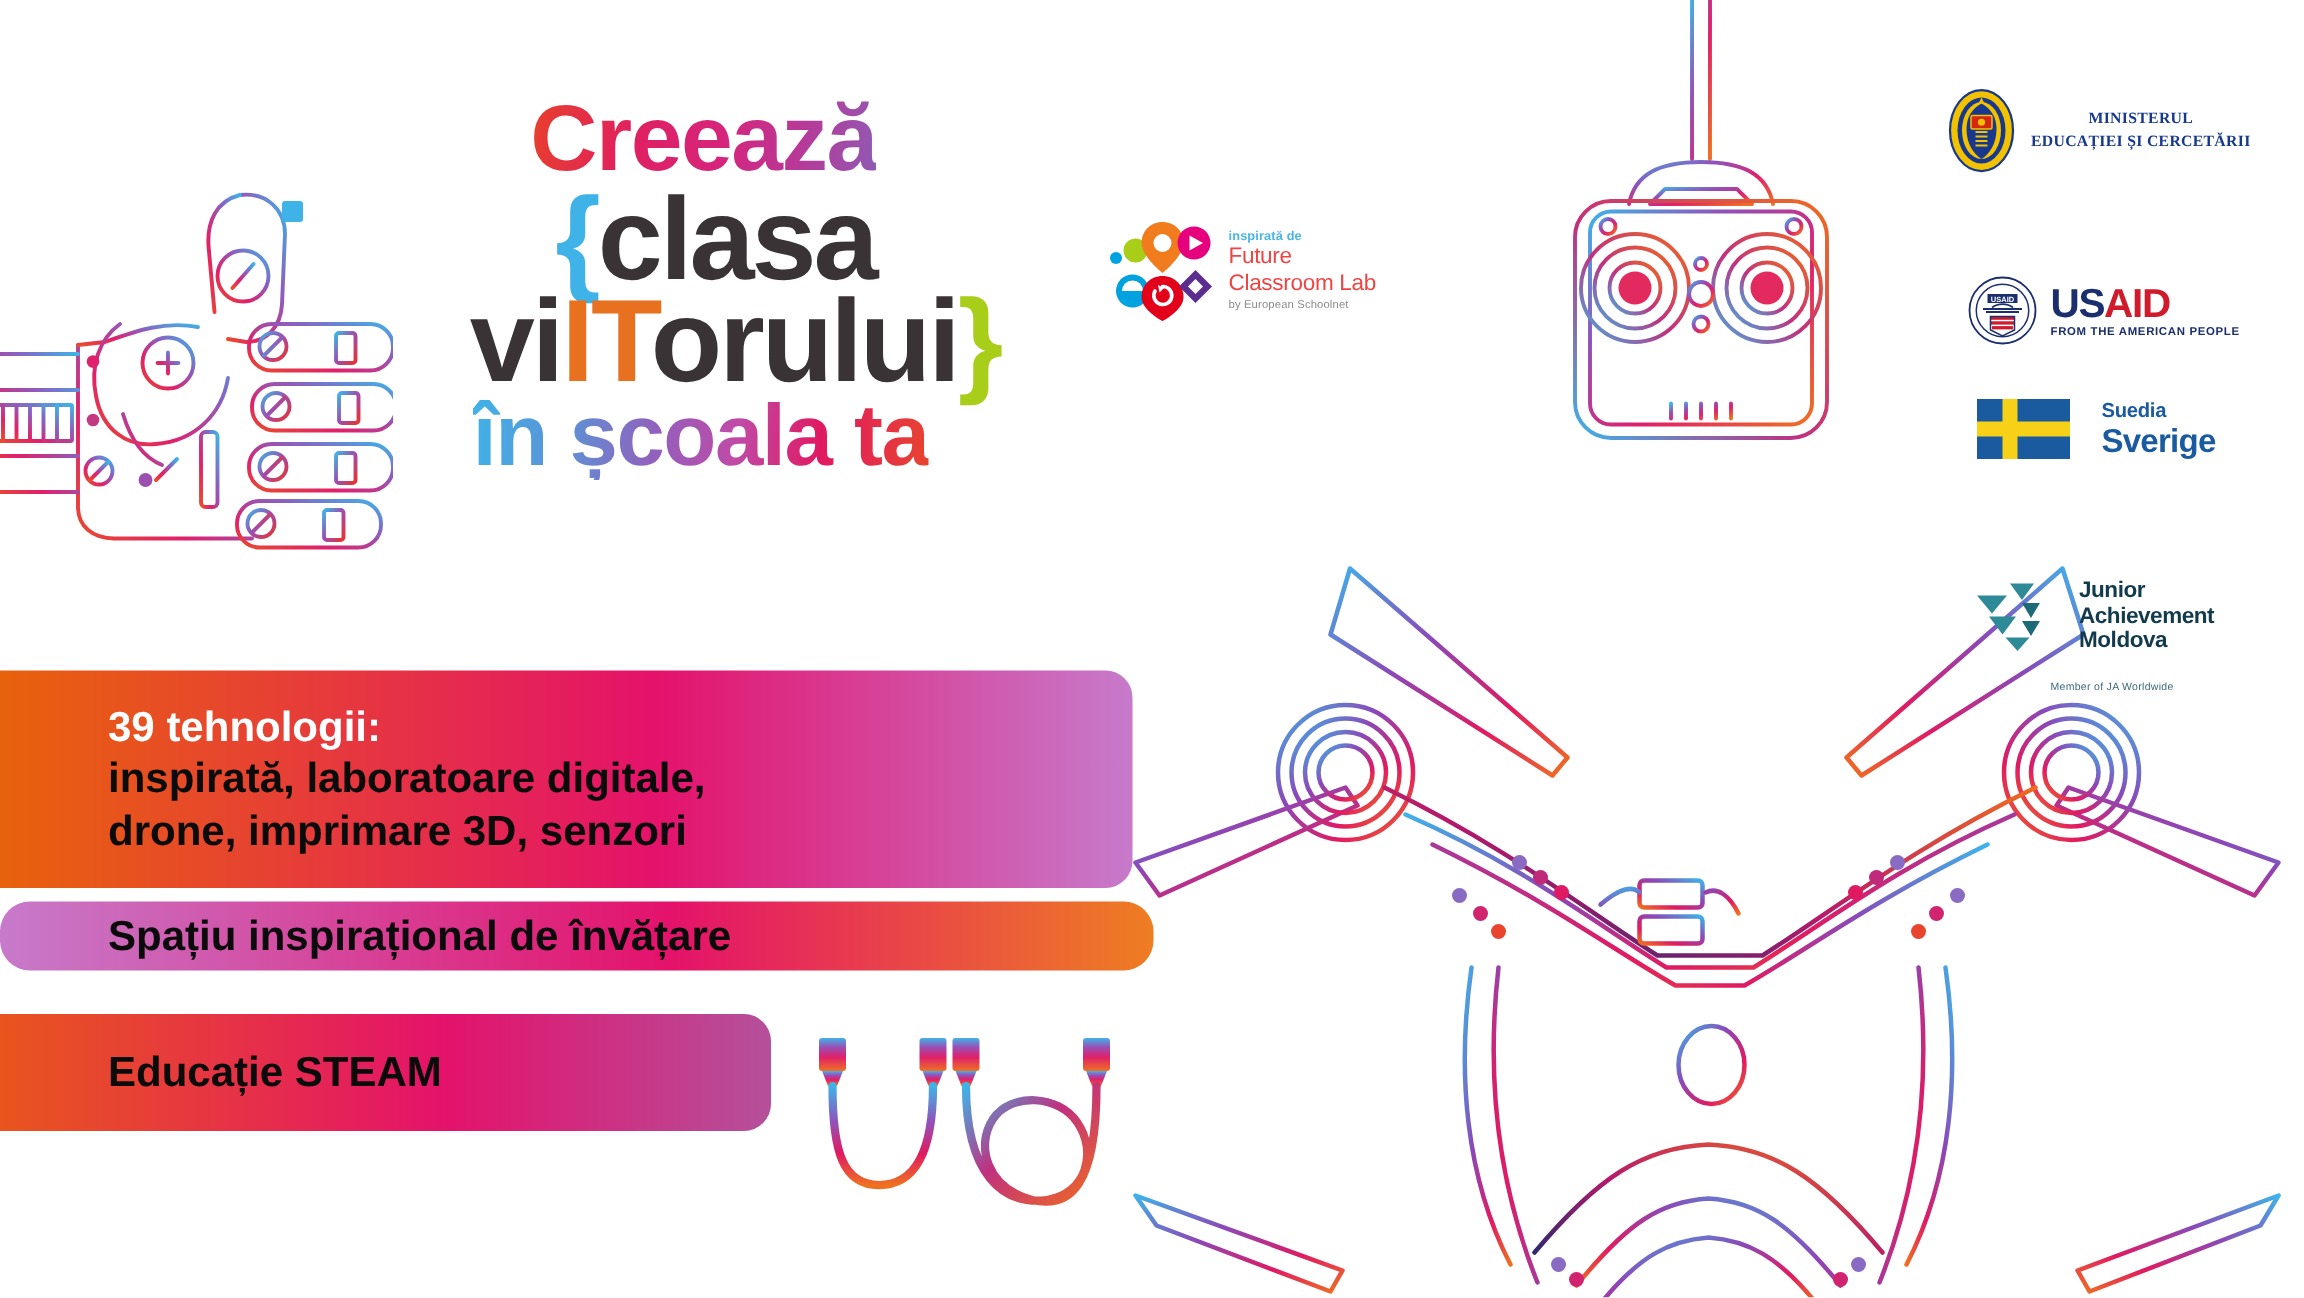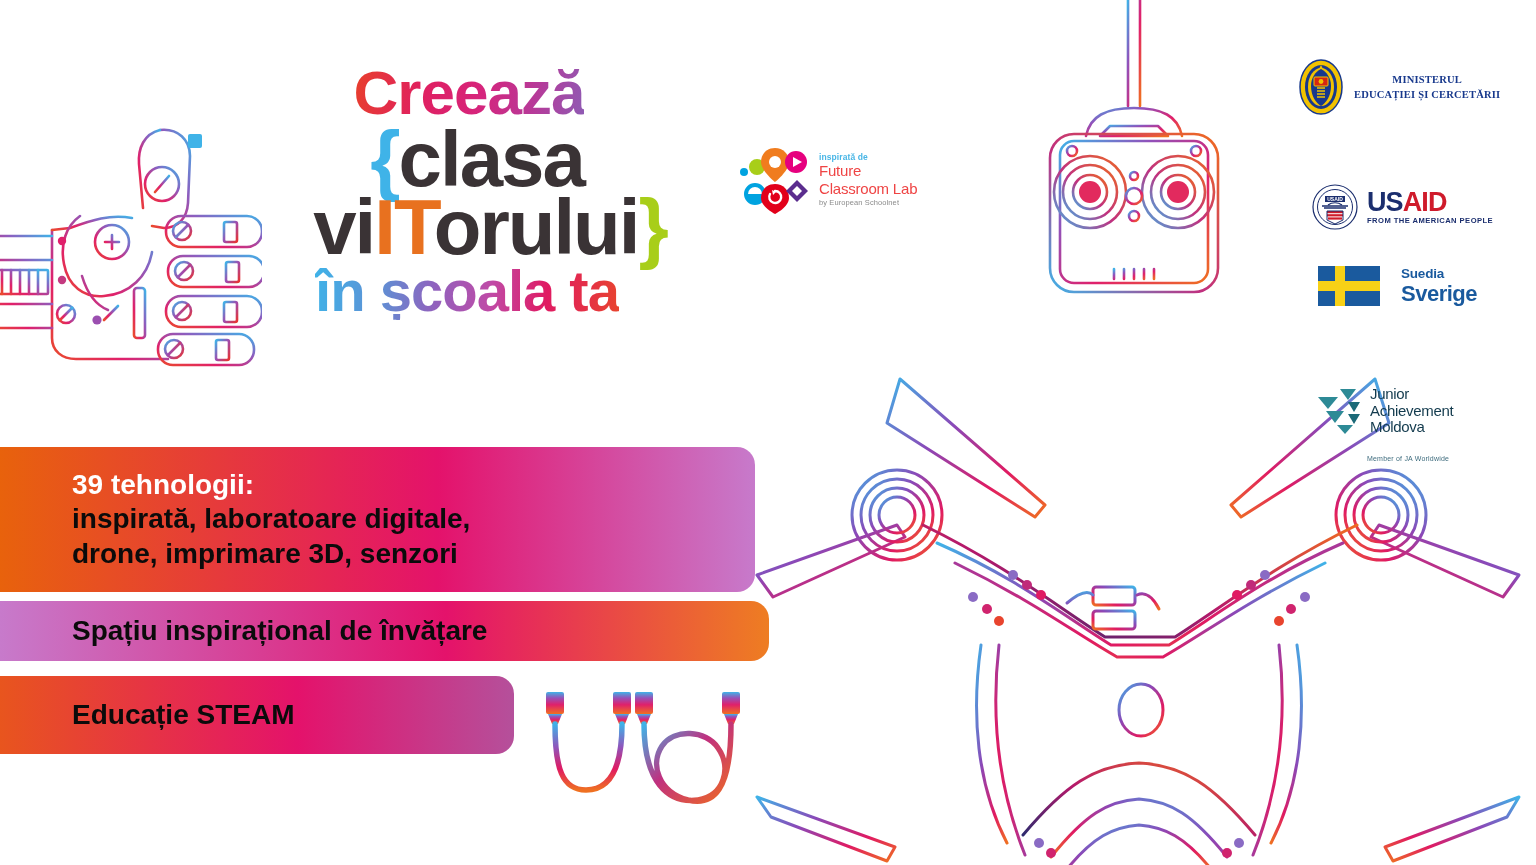--- a/index.html
+++ b/index.html
@@ -66,31 +66,31 @@
                    font-size:10.5px; line-height:1.45; text-align:center; letter-spacing:.2px; }
   #usaid-text { line-height:1; }
   #usaid-word { font-size:27px; font-weight:bold; letter-spacing:-.9px; }
   #usaid-us { color:#1b2e6e; }
   #usaid-aid { color:#cf1b2b; }
   #usaid-tag { font-size:7.6px; color:#1b2e6e; letter-spacing:.45px; margin-top:1px; font-weight:bold; }
   #sweden-text { line-height:1.05; color:#1a5a9e; }
   #sweden-sm { font-size:13.5px; font-weight:bold; letter-spacing:-.2px; }
   #sweden-lg { font-size:22px; font-weight:bold; letter-spacing:-.5px; margin-top:1px; }
   #ja-row { display:flex; align-items:center; gap:10px; }
-  #ja-text { line-height:1.1; color:#123a4d; font-weight:normal; }
+  #ja-text { line-height:1.1; color:#123a4d; font-weight:bold;margin-left:16px; }
   .ja-line { font-size:15px; letter-spacing:-.3px; }
   #ja-member { font-size:7px; color:#3d6b7d; margin-top:9px; margin-left:49px; letter-spacing:.2px; font-weight:normal; }
 
   
   .bar {
     position:absolute; display:flex; align-items:center;
     border-top-right-radius:18px; border-bottom-right-radius:18px;
   }
   #bar-1 { left:0; top:447px; width:755px; height:145px; }
-  #bar-2 { left:0; top:601px; width:769px; height:60px; }
+  #bar-2 { left:0; top:601px; width:769px; height:46px;border-radius:20px; }
   #bar-3 { left:0; top:676px; width:514px; height:78px; }
   .bar-text { padding-left:72px; }
   #bar-1-text { line-height:1.22; font-size:28px; font-weight:bold; color:#0b0b0b; }
   #bar-1-head { color:#ffffff; }
   #bar-2-text, #bar-3-text { font-size:28px; font-weight:bold; color:#0b0b0b; white-space:nowrap; }
 </style>
 </head>
 <body>
 
 <div id="banner">

